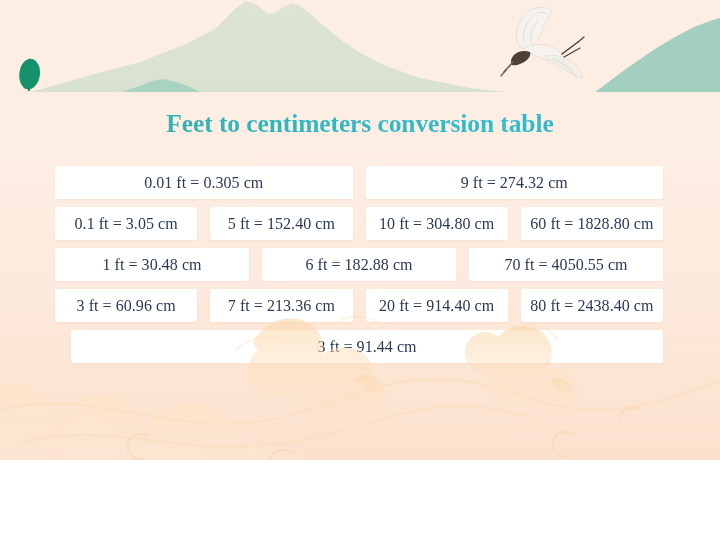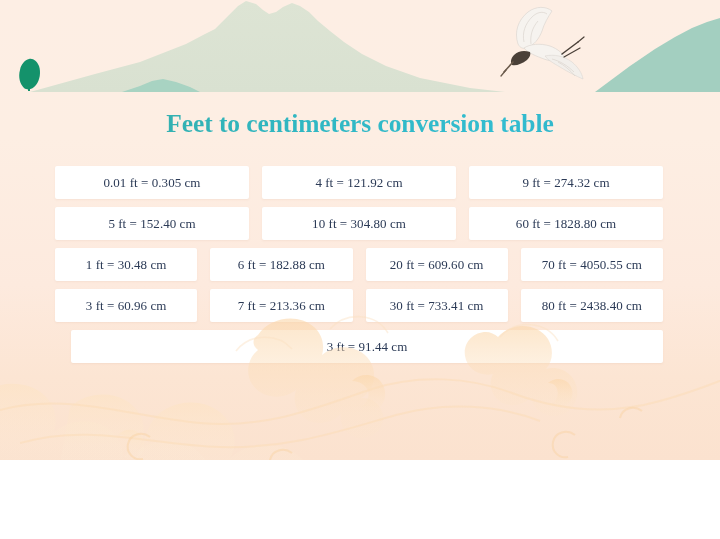--- a/index.html
+++ b/index.html
@@ -84,21 +84,21 @@
   }
   .trow:last-child { margin-bottom: 0; padding-left: 16px; }
   .cell {
     flex: 1 1 0;
     height: 33px;
     background: #ffffff;
     border-radius: 2px;
     display: flex;
     align-items: center;
     justify-content: center;
-    font-size: 13px;
+    font-size: 16px;
     color: #2b3a56;
     box-shadow: 0 1px 2px rgba(186,140,106,0.10);
     white-space: nowrap;
     letter-spacing: 0.05px;
   }
 </style>
 </head>
 <body>
 
 <div id="slide">
@@ -152,38 +152,37 @@
         <path d="M78 38 L84 33" stroke="#4a4038" stroke-width="1.2" stroke-linecap="round"></path>
       </g>
     </svg>
   </div>
 
   <div class="title">Feet to centimeters conversion table</div>
 
   <div class="table-wrap">
     <div class="trow">
       <div class="cell">0.01 ft = 0.305 cm</div>
-      <div class="cell">4 ft = 121.92 cm</div>
       <div class="cell">9 ft = 274.32 cm</div>
     </div>
     <div class="trow">
+      <div class="cell">0.1 ft = 3.05 cm</div>
       <div class="cell">5 ft = 152.40 cm</div>
       <div class="cell">10 ft = 304.80 cm</div>
       <div class="cell">60 ft = 1828.80 cm</div>
     </div>
     <div class="trow">
       <div class="cell">1 ft = 30.48 cm</div>
       <div class="cell">6 ft = 182.88 cm</div>
-      <div class="cell">20 ft = 609.60 cm</div>
       <div class="cell">70 ft = 4050.55 cm</div>
     </div>
     <div class="trow">
       <div class="cell">3 ft = 60.96 cm</div>
       <div class="cell">7 ft = 213.36 cm</div>
-      <div class="cell">30 ft = 733.41 cm</div>
+      <div class="cell">20 ft = 914.40 cm</div>
       <div class="cell">80 ft = 2438.40 cm</div>
     </div>
     <div class="trow">
       <div class="cell">3 ft = 91.44 cm</div>
     </div>
   </div>
 
   <div class="clouds">
     <svg width="720" height="175" viewBox="0 0 720 175" xmlns="http://www.w3.org/2000/svg">
       <defs>

